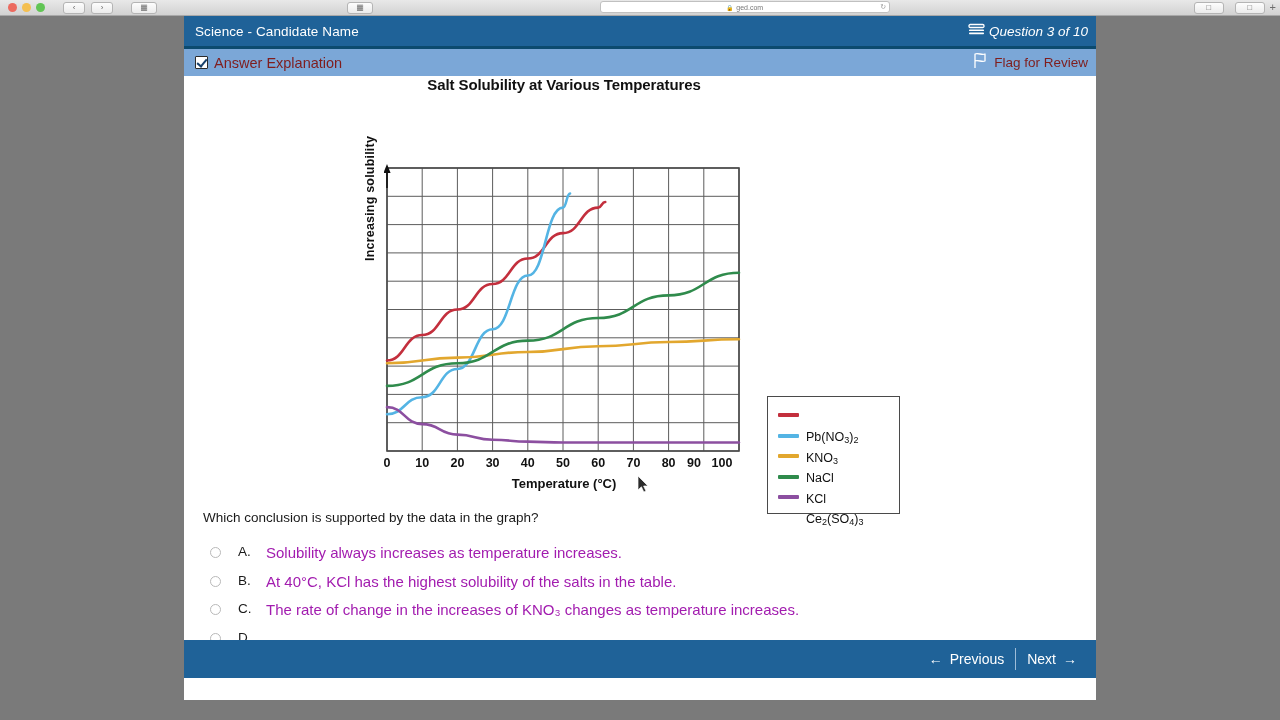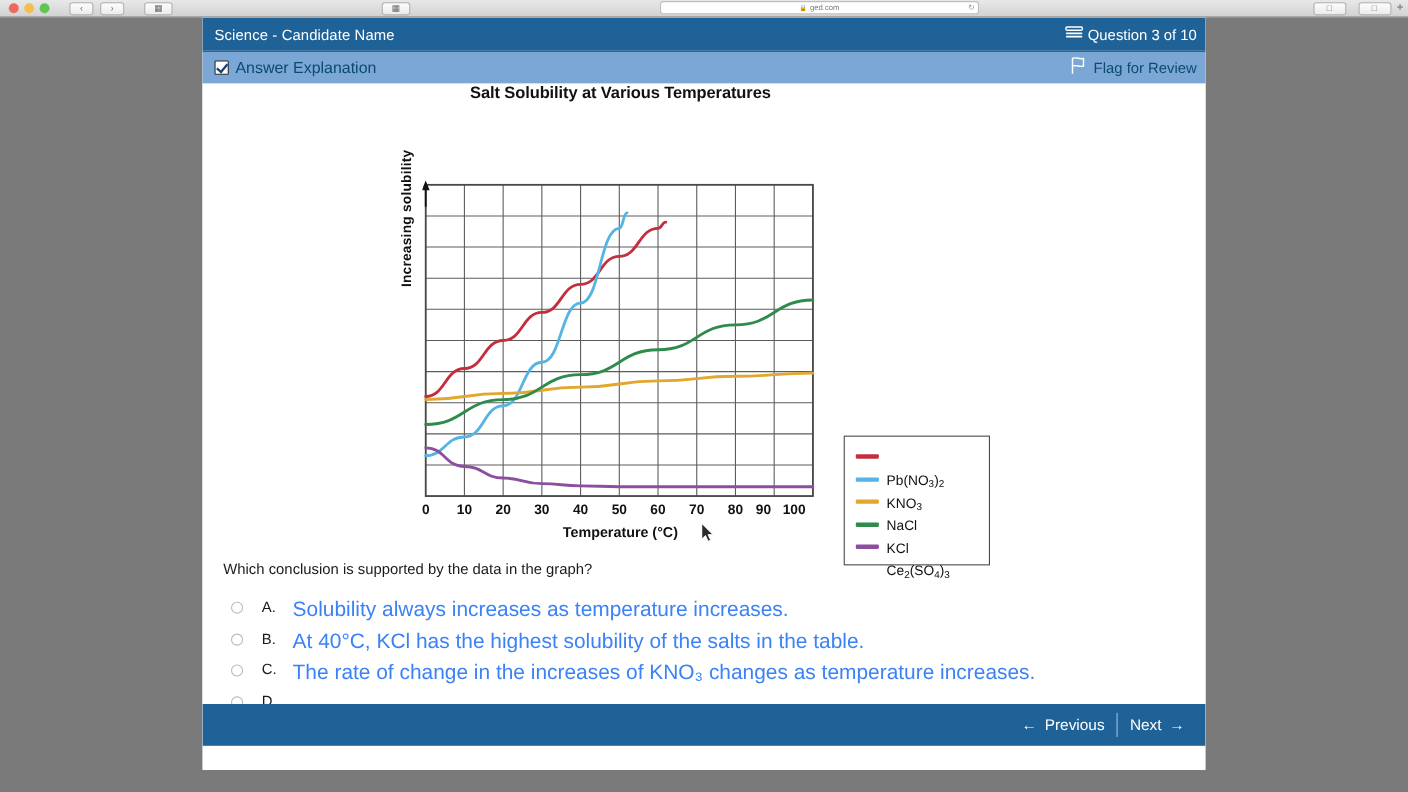--- a/index.html
+++ b/index.html
@@ -51,27 +51,27 @@
     background: #ffffff;
     overflow: hidden;
   }
 
   #exam-header {
     height: 30px; background: #1f6298;
     display: flex; align-items: center; justify-content: space-between;
     padding: 0 8px 0 11px; color: #ffffff;
   }
   #exam-title { font-size: 13.5px; letter-spacing: .1px; }
-  #question-counter { display: flex; align-items: center; gap: 4px; font-size: 13.5px; }
+  #question-counter { display: flex; align-items: center; gap: 4px; font-size: 13.5px; font-style: italic; }
 
   #subheader {
     height: 30px; background: #7ba7d7;
-    border-top: 1px solid #0c4a6e;
+    border-top: 3px solid #0c4a6e;
     display: flex; align-items: center; justify-content: space-between;
-    padding: 0 8px 0 11px; color: #0c4a6e;
+    padding: 0 8px 0 11px; color: #7f1d1d;
   }
   #subheader .left, #subheader .right { display: flex; align-items: center; gap: 6px; }
   #answer-explanation-label { font-size: 14.5px; }
   #flag-label { font-size: 13.5px; }
 
   .cbx {
     width: 13px; height: 13px; background: #fff;
     border: 1.5px solid #2b2b2b; border-radius: 1px;
     position: relative; display: inline-block;
   }
@@ -133,21 +133,21 @@
   .answer-row {
     display: flex; align-items: flex-start; gap: 0;
     height: 28.5px;
   }
   .radio {
     width: 11px; height: 11px; border-radius: 50%;
     border: 1.5px solid #b9b9b9; background: #fff;
     flex: 0 0 auto; margin-top: 3px; margin-left: 7px;
   }
   .answer-letter { width: 28px; margin-left: 17px; font-size: 13.5px; color: #1a1a1a; flex: 0 0 auto; }
-  .answer-text { font-size: 19px; color: #3b82f6; white-space: nowrap; }
+  .answer-text { font-size: 15px; color: #a21caf; white-space: nowrap; }
 
   
   #exam-footer {
     position: absolute; left: 0; bottom: 0;
     width: 912px; height: 38px; background: #1f6298;
     display: flex; align-items: center; justify-content: flex-end;
     padding-right: 8px; color: #fff;
   }
   .nav-btn {
     display: flex; align-items: center; gap: 7px;

